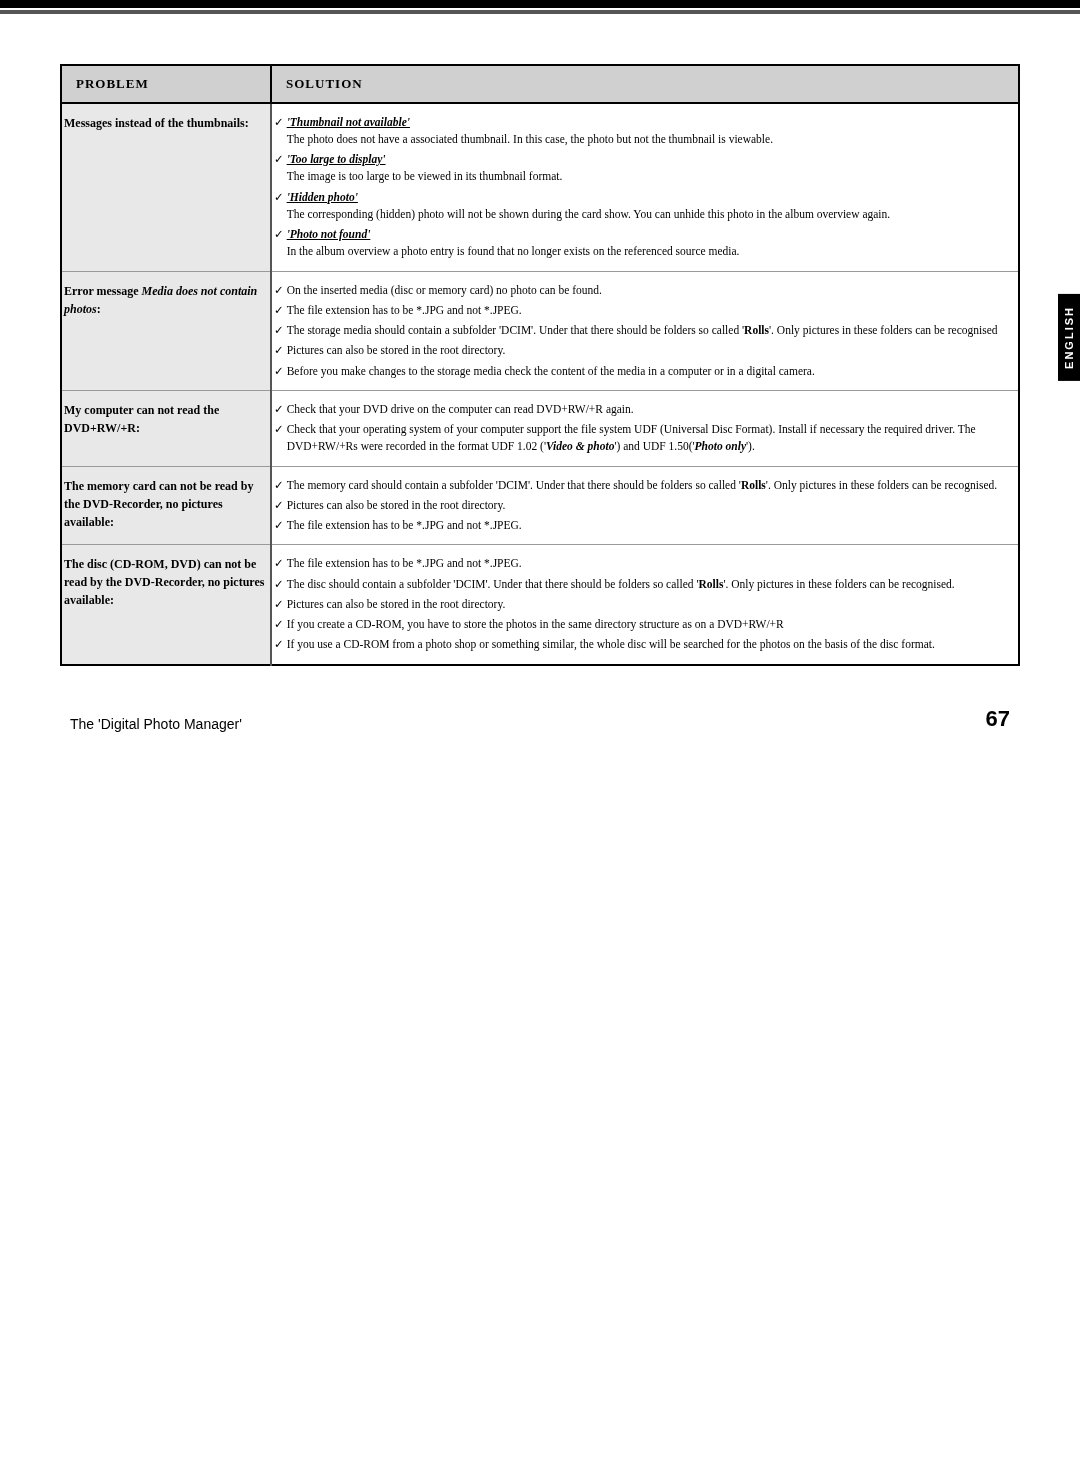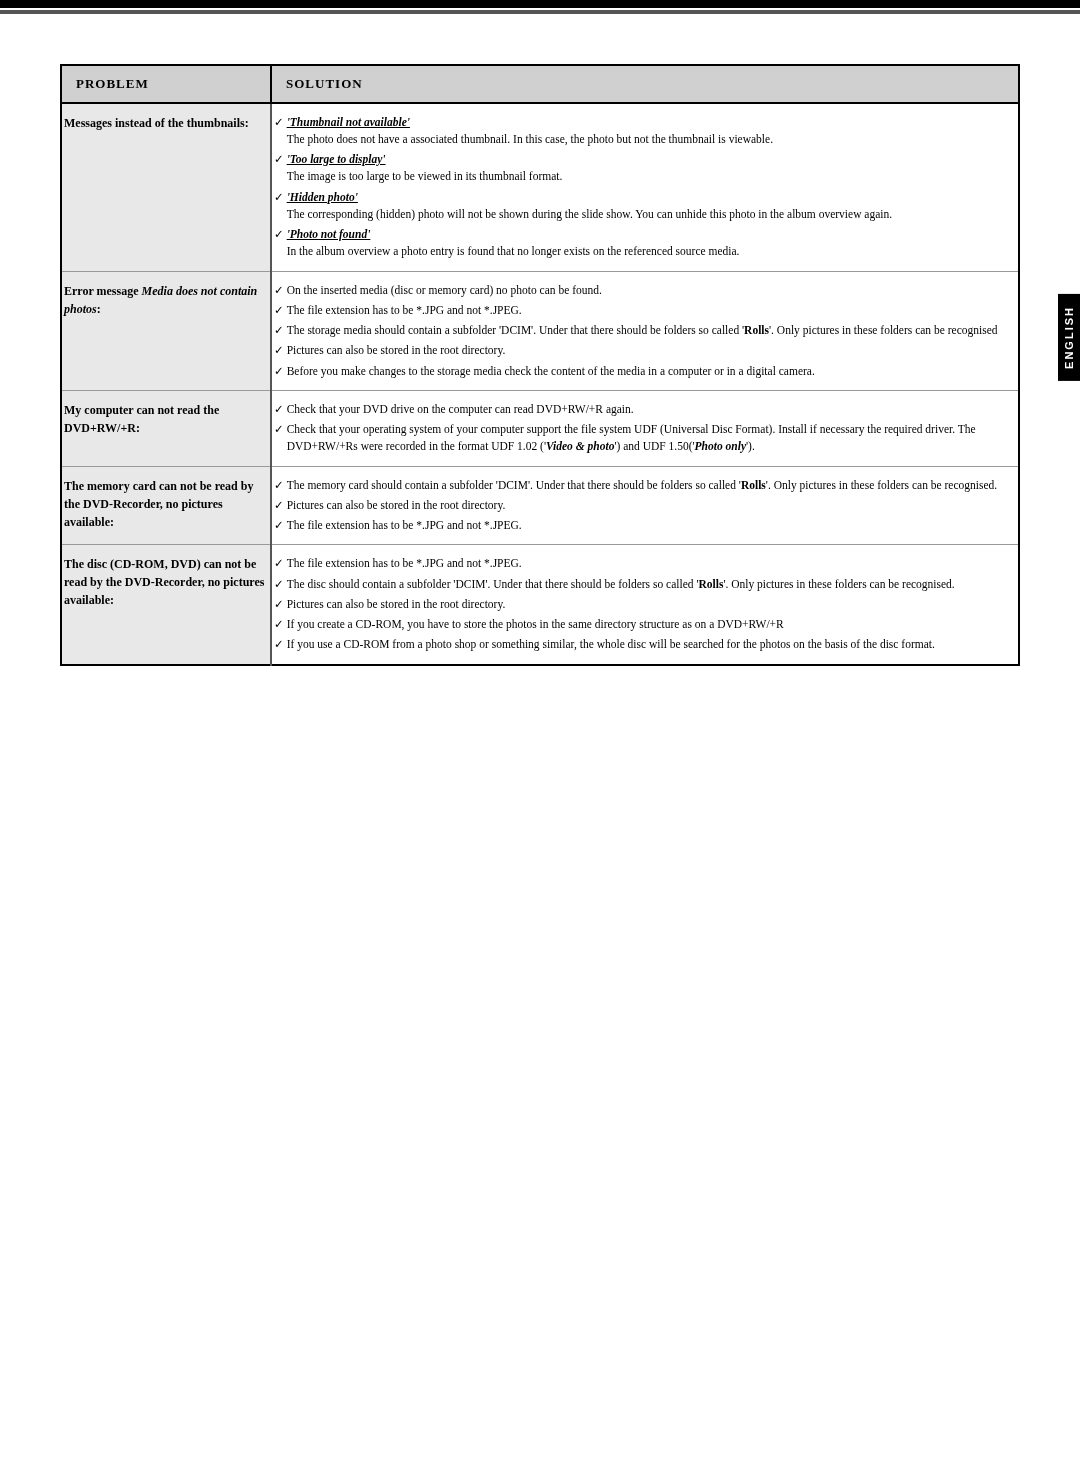--- a/index.html
+++ b/index.html
@@ -182,21 +182,21 @@
         <div class="check-item">
           <span class="check-sym">✓</span>
           <span><span class="item-title">'Thumbnail not available'</span><br><span>The photo does not have a associated thumbnail. In this case, the photo but not the thumbnail is viewable.</span></span>
         </div>
         <div class="check-item">
           <span class="check-sym">✓</span>
           <span><span class="item-title">'Too large to display'</span><br><span>The image is too large to be viewed in its thumbnail format.</span></span>
         </div>
         <div class="check-item">
           <span class="check-sym">✓</span>
-          <span><span class="item-title">'Hidden photo'</span><br><span>The corresponding (hidden) photo will not be shown during the slide show. You can unhide this photo in the album overview again.</span></span>
+          <span><span class="item-title">'Hidden photo'</span><br><span>The corresponding (hidden) photo will not be shown during the card show. You can unhide this photo in the album overview again.</span></span>
         </div>
         <div class="check-item">
           <span class="check-sym">✓</span>
           <span><span class="item-title">'Photo not found'</span><br><span>In the album overview a photo entry is found that no longer exists on the referenced source media.</span></span>
         </div>
       </td>
     </tr>
 
     <tr class="problem-row">
       <td>
@@ -286,14 +286,18 @@
         <div class="check-item">
           <span class="check-sym">✓</span>
           <span>If you use a CD-ROM from a photo shop or something similar, the whole disc will be searched for the photos on the basis of the disc format.</span>
         </div>
       </td>
     </tr>
 
   </tbody>
     </table>
 
+  <div class="footer">
+    <span class="footer-title">The 'Digital Photo Manager'</span>
+    <span class="footer-page">67</span>
+  </div>
 
 </div>
 
 </body></html>

